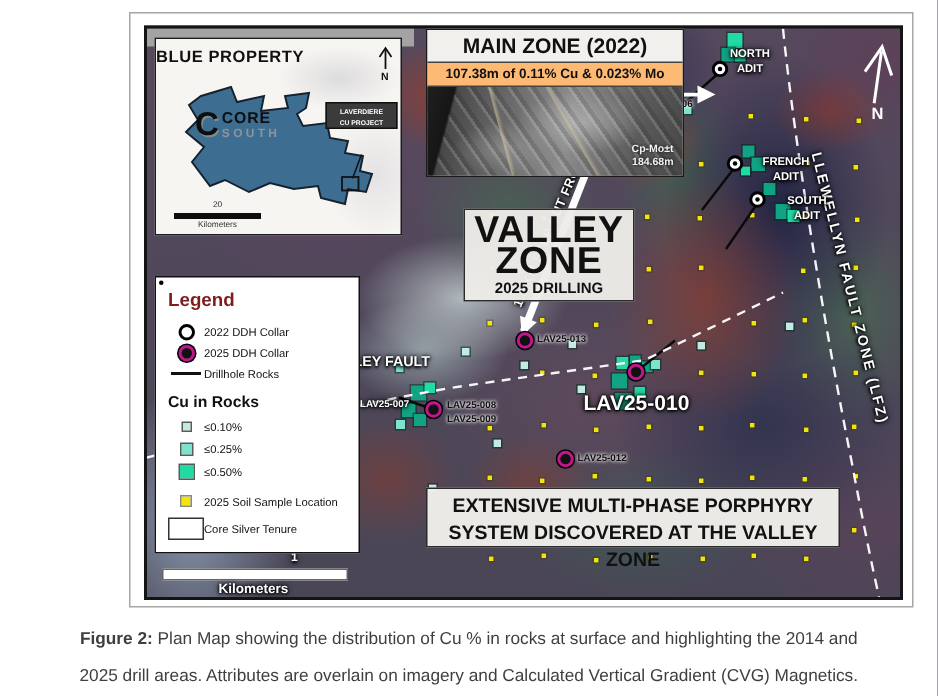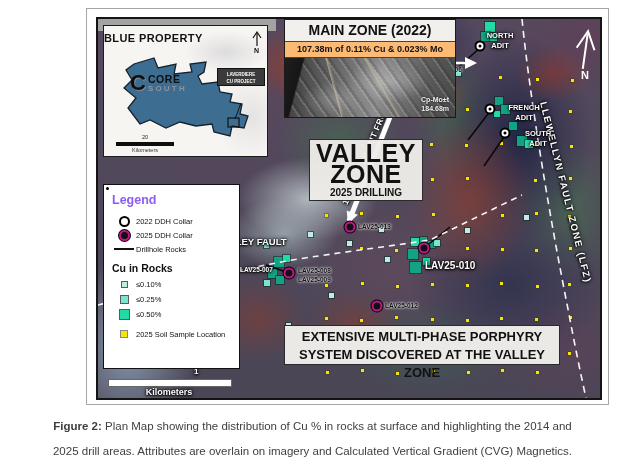--- a/index.html
+++ b/index.html
@@ -83,21 +83,21 @@
     text-shadow:0 0 2px #000;white-space:pre-line;line-height:1.3;}
 
   
   .valleyzone{left:211px;top:120px;width:114px;height:62px;background:rgba(238,236,232,.96);border:1.5px solid #2b2b2b;
     box-sizing:border-box;text-align:center;color:#111;padding-top:3px;}
   .vz-big{font-size:25px;font-weight:bold;line-height:21px;letter-spacing:.5px;}
   .vz-sub{font-size:10px;font-weight:bold;margin-top:2px;}
 
   
   .legend{left:5px;top:165px;width:137px;height:185px;background:#fff;border:1.2px solid #111;box-sizing:border-box;padding:8px 6px 4px 8px;z-index:9;}
-  .legend-title{font-size:12.5px;font-weight:bold;color:#8b5cf6;margin-bottom:7px;}
+  .legend-title{font-size:12.5px;font-weight:bold;color:#7f1d1d;margin-bottom:7px;}
   .lg-row{display:flex;align-items:center;height:14px;}
   .lg-icon{width:24px;display:flex;justify-content:center;align-items:center;flex:0 0 24px;}
   .lg-text{font-size:7.5px;color:#111;}
   .lg-cuhdr{font-size:10.5px;font-weight:bold;color:#111;margin:6px 0 3px 0;}
   .cu-row{height:15px;}
   .lg-line{width:20px;height:2px;background:#111;}
   .lg-collar22{position:static;transform:none;}
   .lg-collar25{position:static;transform:none;}
   .lg-soil{width:6px;height:6px;background:var(--soil);outline:1px solid #888;}
   .lg-tenure{width:24px;height:13px;background:#fff;border:1.5px solid #333;}
@@ -109,21 +109,21 @@
 
   
   .scalebar{left:10px;top:360px;width:122px;height:6px;background:#fff;border:1px solid #666;z-index:7;}
   .scale-one{left:96px;top:348px;font-size:8px;z-index:7;}
   .scale-km{left:10px;top:368px;width:122px;text-align:center;font-size:9px;z-index:7;}
 
   
   .stepout{left:197px;top:120px;width:150px;text-align:center;transform:rotate(-67deg);font-size:8.5px;letter-spacing:.4px;z-index:5;}
   .llewellyn{left:363px;top:168px;width:210px;text-align:center;transform:rotate(76deg);font-size:9.5px;letter-spacing:1.6px;z-index:5;}
 
-  .lav010{font-size:10px;margin-left:36px;} .smalllav{font-size:6.5px;} .adit{font-size:7.5px;text-align:center;line-height:1.35;}
+  .lav010{font-size:14px;} .smalllav{font-size:6.5px;} .adit{font-size:7.5px;text-align:center;line-height:1.35;}
 
   
   .caption{left:27px;top:414px;width:571px;text-align:center;color:#3f3f3f;font-size:11.5px;line-height:25px;}
 
   svg{display:block;}
 </style>
 </head>
 <body>
 
 <div class="abs figure-frame">
@@ -371,20 +371,26 @@
             <span class="sw" style="width:9px;height:9px;background:var(--g3);"></span>
           </span>
         <span class="lg-text">≤0.50%</span>
       </div>
       <div class="lg-row" style="margin-top:5px;">
         <span class="lg-icon">
             <span class="lg-soil"></span>
           </span>
         <span class="lg-text">2025 Soil Sample Location</span>
       </div>
+      <div class="lg-row" style="margin-top:3px;height:17px;">
+        <span class="lg-icon">
+            <span class="lg-tenure"></span>
+          </span>
+        <span class="lg-text">Core Silver Tenure</span>
+      </div>
     </div>
 
     <div class="abs porphyry panel" style="white-space:pre-line;">EXTENSIVE MULTI-PHASE PORPHYRY
 SYSTEM DISCOVERED AT THE VALLEY ZONE</div>
 
     <div class="abs lbl lbl-w scale-one">1</div>
     <div class="abs scalebar"></div>
     <div class="abs lbl lbl-w scale-km">Kilometers</div>
   </div>
 </div>

